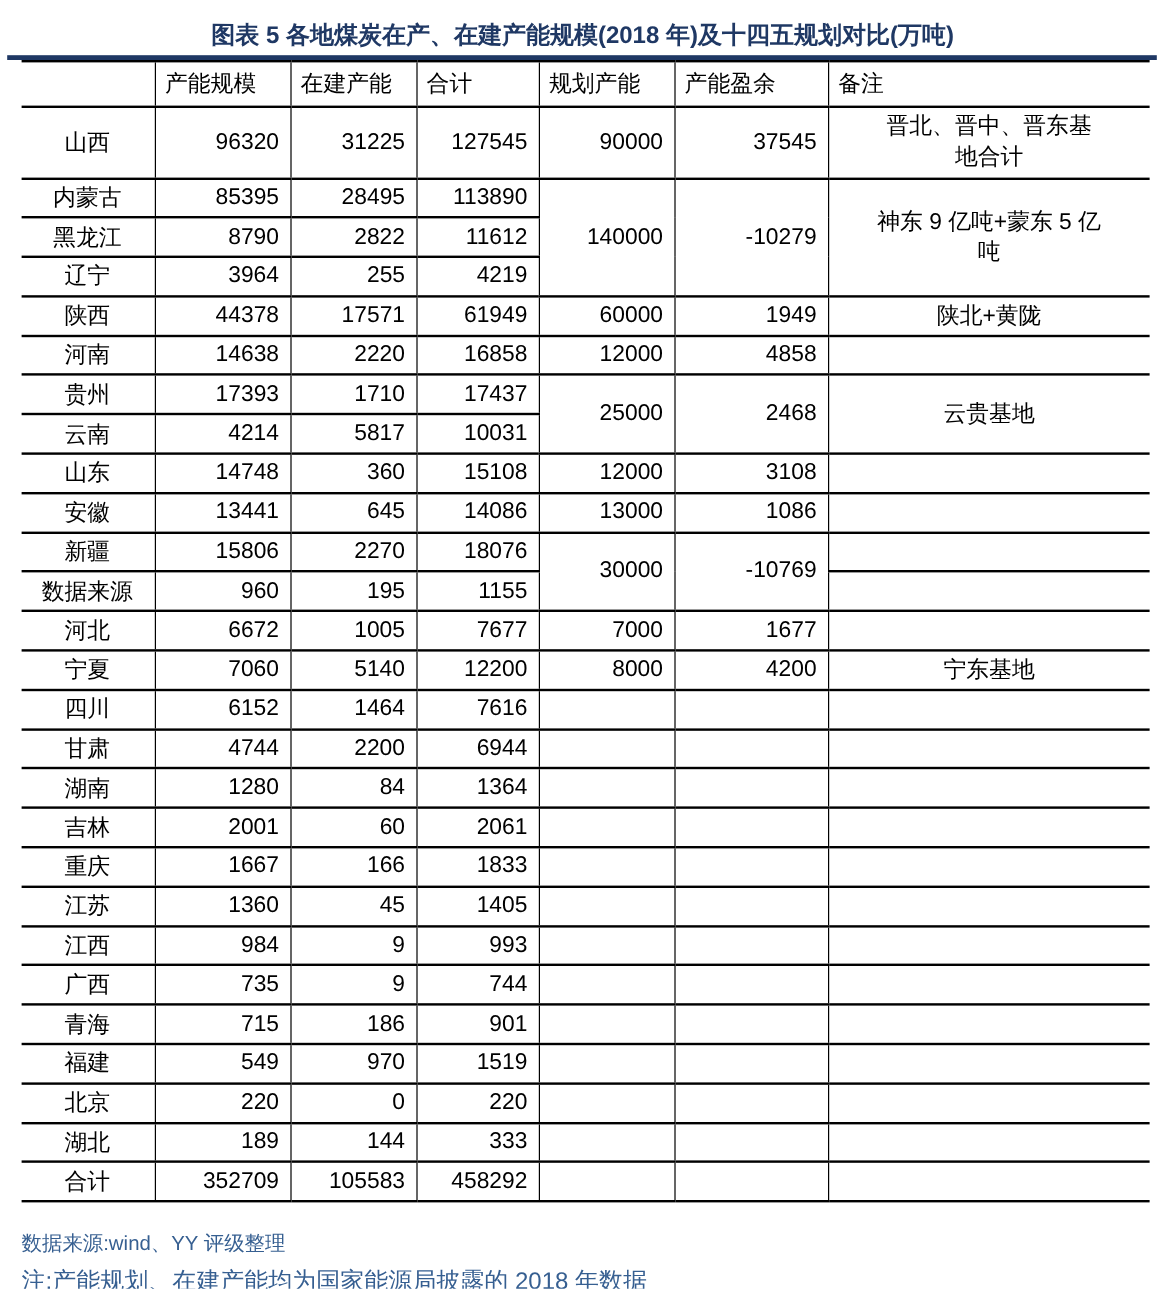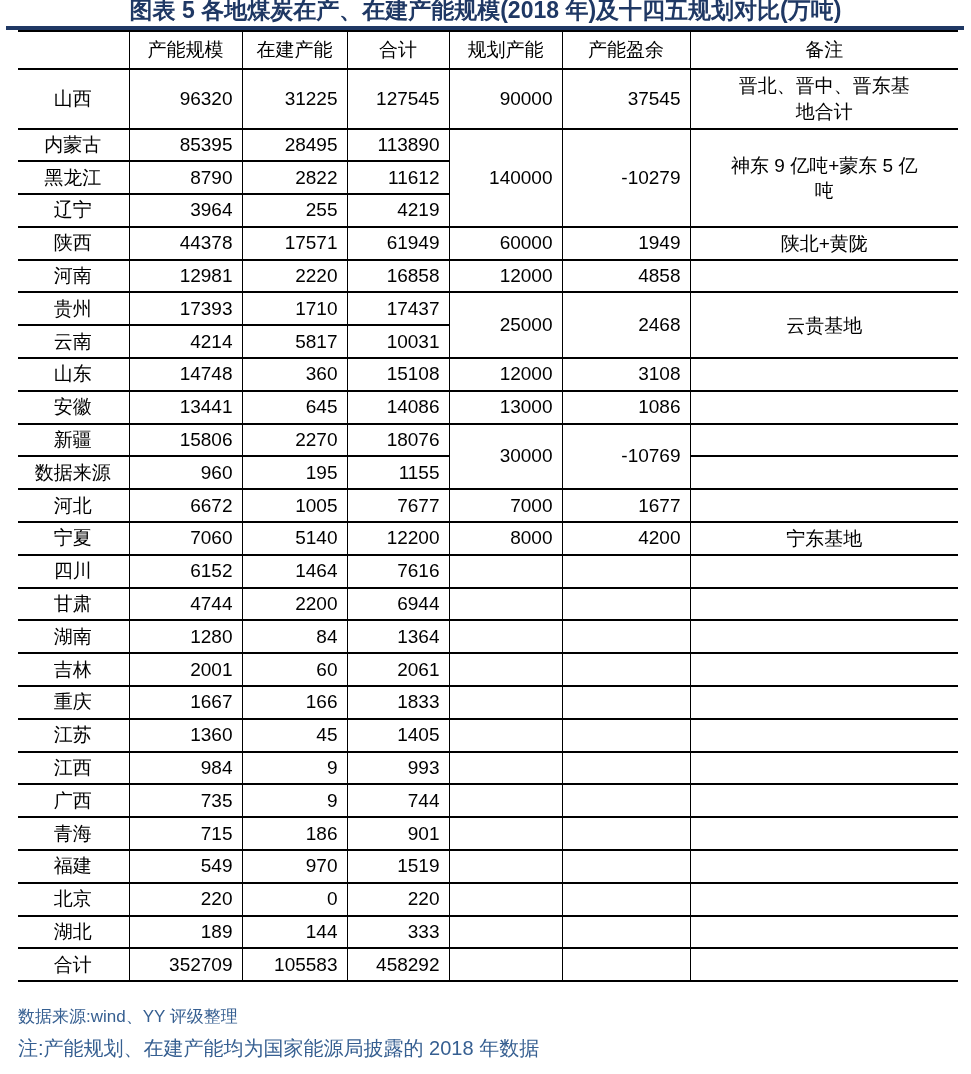--- a/index.html
+++ b/index.html
@@ -2,22 +2,22 @@
 <html><head>
 <meta charset="utf-8">
 <style>
   html,body{margin:0;padding:0;}
   body{
     width:971px;height:1074px;background:#ffffff;
     font-family:"Liberation Sans",sans-serif;color:#000;
     overflow:hidden;
   }
   .chart-title{
-    padding-top:0;text-align:center;
-    font-size:23px;font-weight:bold;color:#1F3864;line-height:21px;
+    padding-top:20px;text-align:center;
+    font-size:20px;font-weight:bold;color:#1F3864;line-height:21px;
   }
   .title-rule{
     height:3.5px;background:#1F3864;margin:5px 7px 0 6px;
   }
   table{
     border-collapse:collapse;table-layout:fixed;
     margin-left:18px;width:940px;
     border-left:hidden;border-right:hidden;
     font-size:19px;
   }
@@ -25,21 +25,21 @@
     border:1.5px solid #000;
     border-top:2px solid #000;
     border-bottom:2px solid #000;
     padding:2px 8px;
     vertical-align:middle;
     overflow:hidden;
   }
   thead tr{height:38px;}
   thead th{
     border-bottom:2.5px solid #000;
-    font-weight:normal;text-align:center;font-size:19px;
+    font-weight:normal;text-align:left;font-size:19px;
   }
   tbody tr{height:32.8px;}
   tbody tr:first-child{height:60px;}
   td.num{text-align:right;padding-right:9px;}
   td.prov{text-align:center;padding-left:7px;}
   td.txt{text-align:center;white-space:pre-line;line-height:1.32;padding-left:8px;}
   .footer-src{margin:24px 0 0 18px;font-size:17px;color:#365F91;line-height:22px;}
   .footer-note{margin:9px 0 0 18px;font-size:20px;color:#365F91;line-height:22px;}
 </style>
 </head>
@@ -106,21 +106,21 @@
         <td class="prov">陕西</td>
         <td class="num">44378</td>
         <td class="num">17571</td>
         <td class="num">61949</td>
         <td class="num">60000</td>
         <td class="num">1949</td>
         <td class="txt">陕北+黄陇</td>
       </tr>
       <tr>
         <td class="prov">河南</td>
-        <td class="num">12981</td>
+        <td class="num">14638</td>
         <td class="num">2220</td>
         <td class="num">16858</td>
         <td class="num">12000</td>
         <td class="num">4858</td>
         <td class="txt"></td>
       </tr>
       <tr>
         <td class="prov">贵州</td>
         <td class="num">17393</td>
         <td class="num">1710</td>

